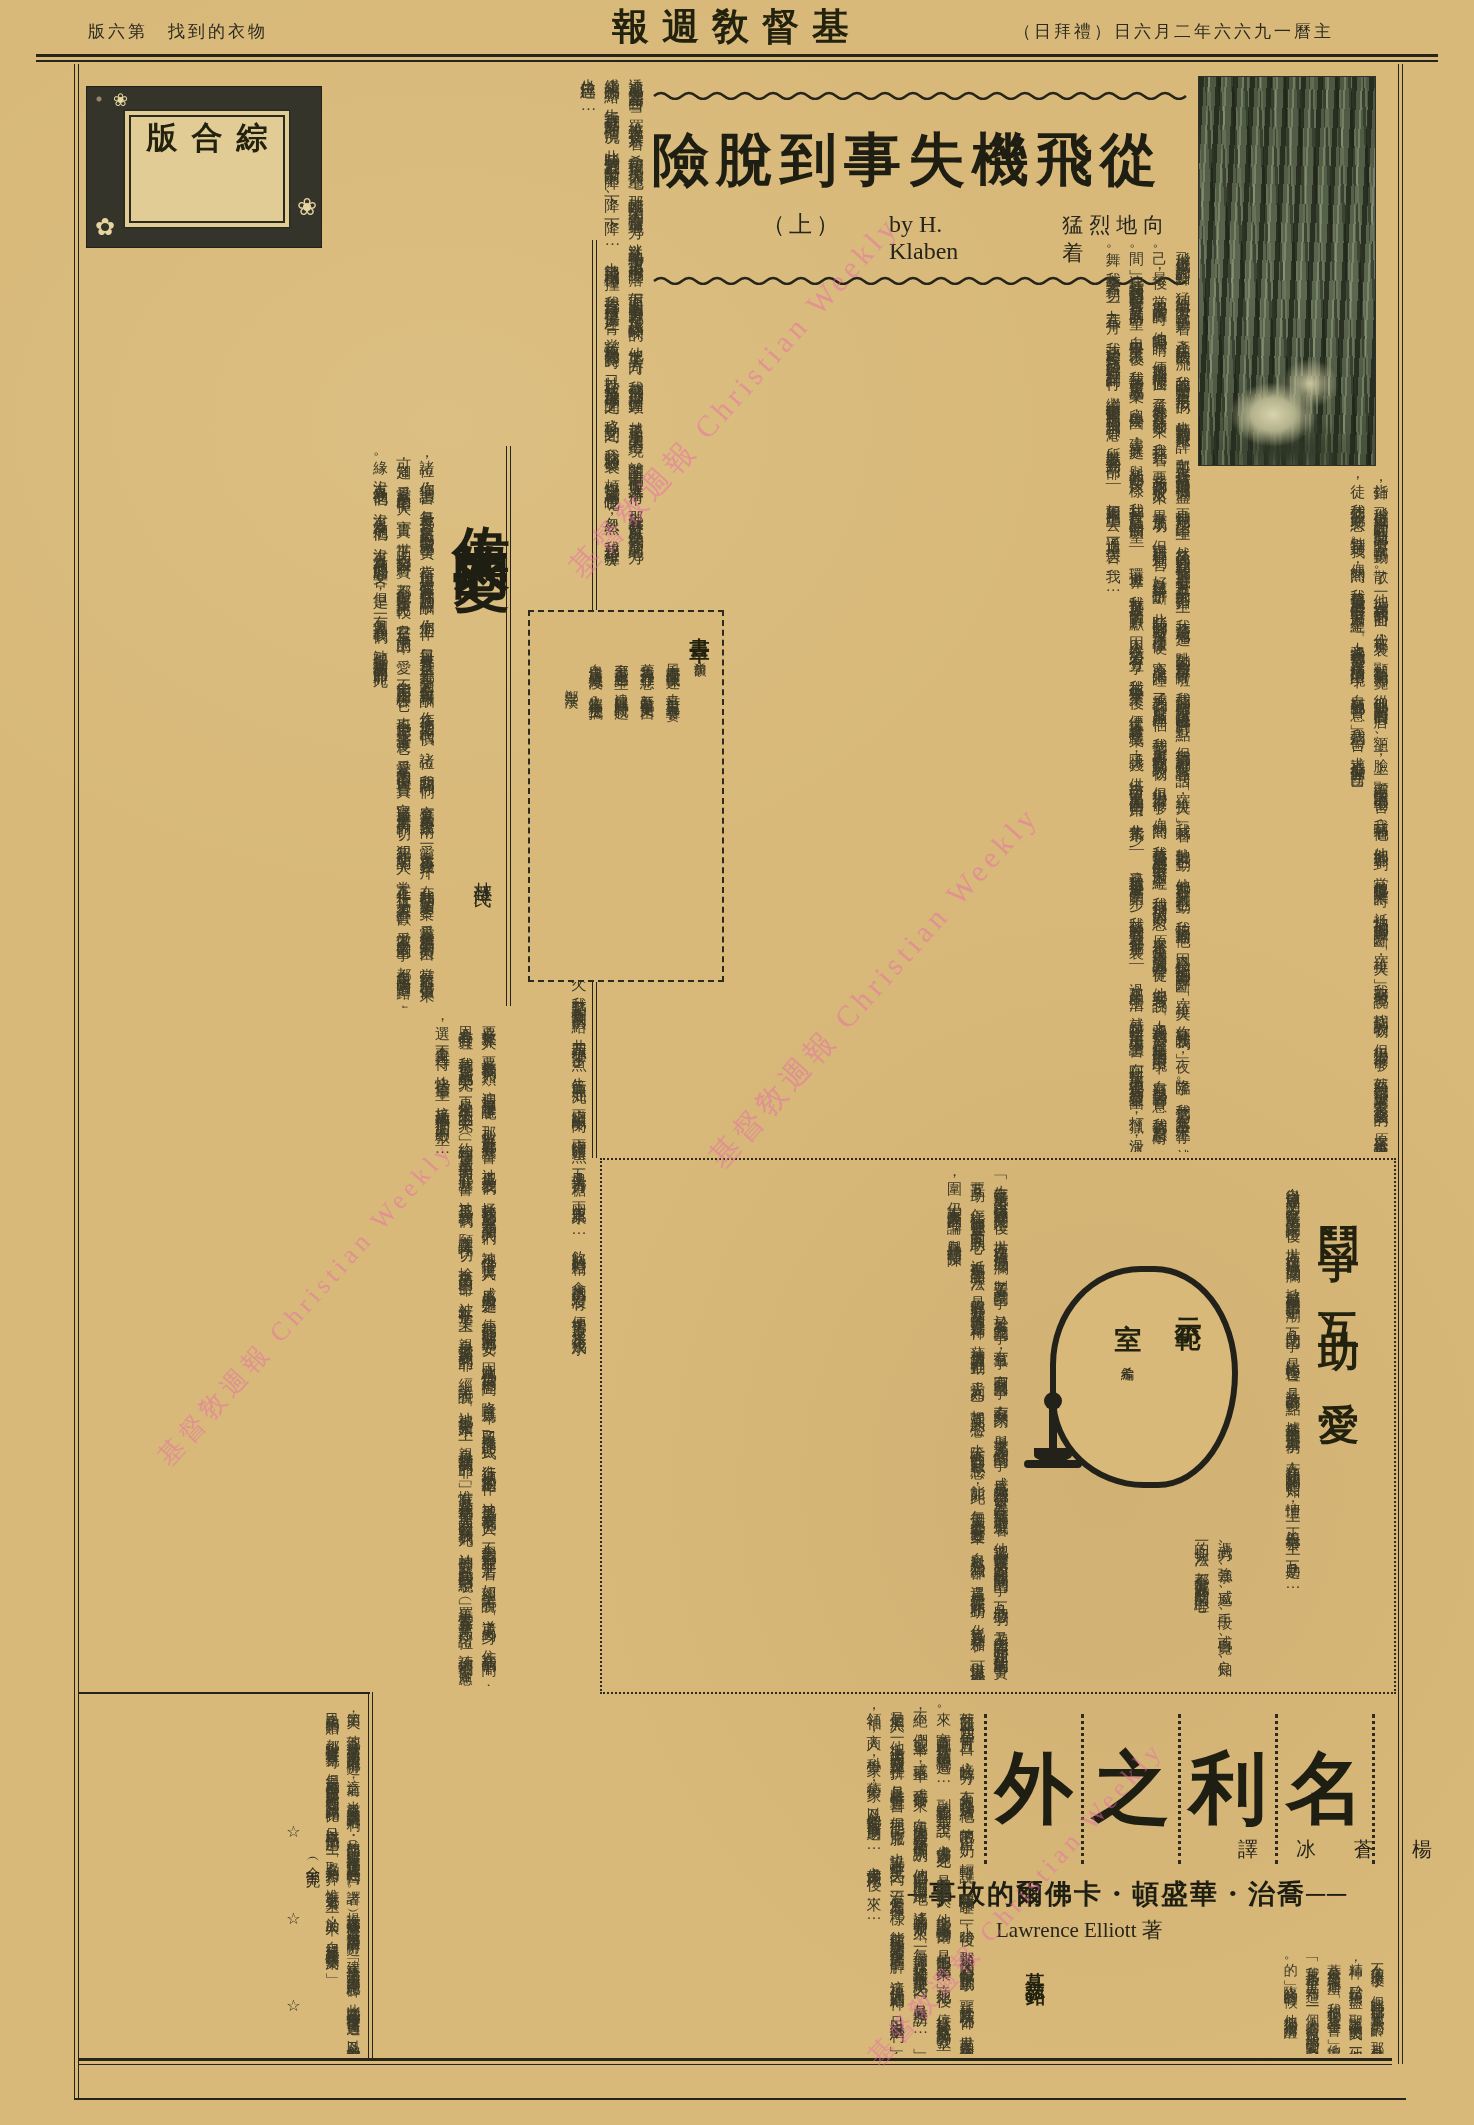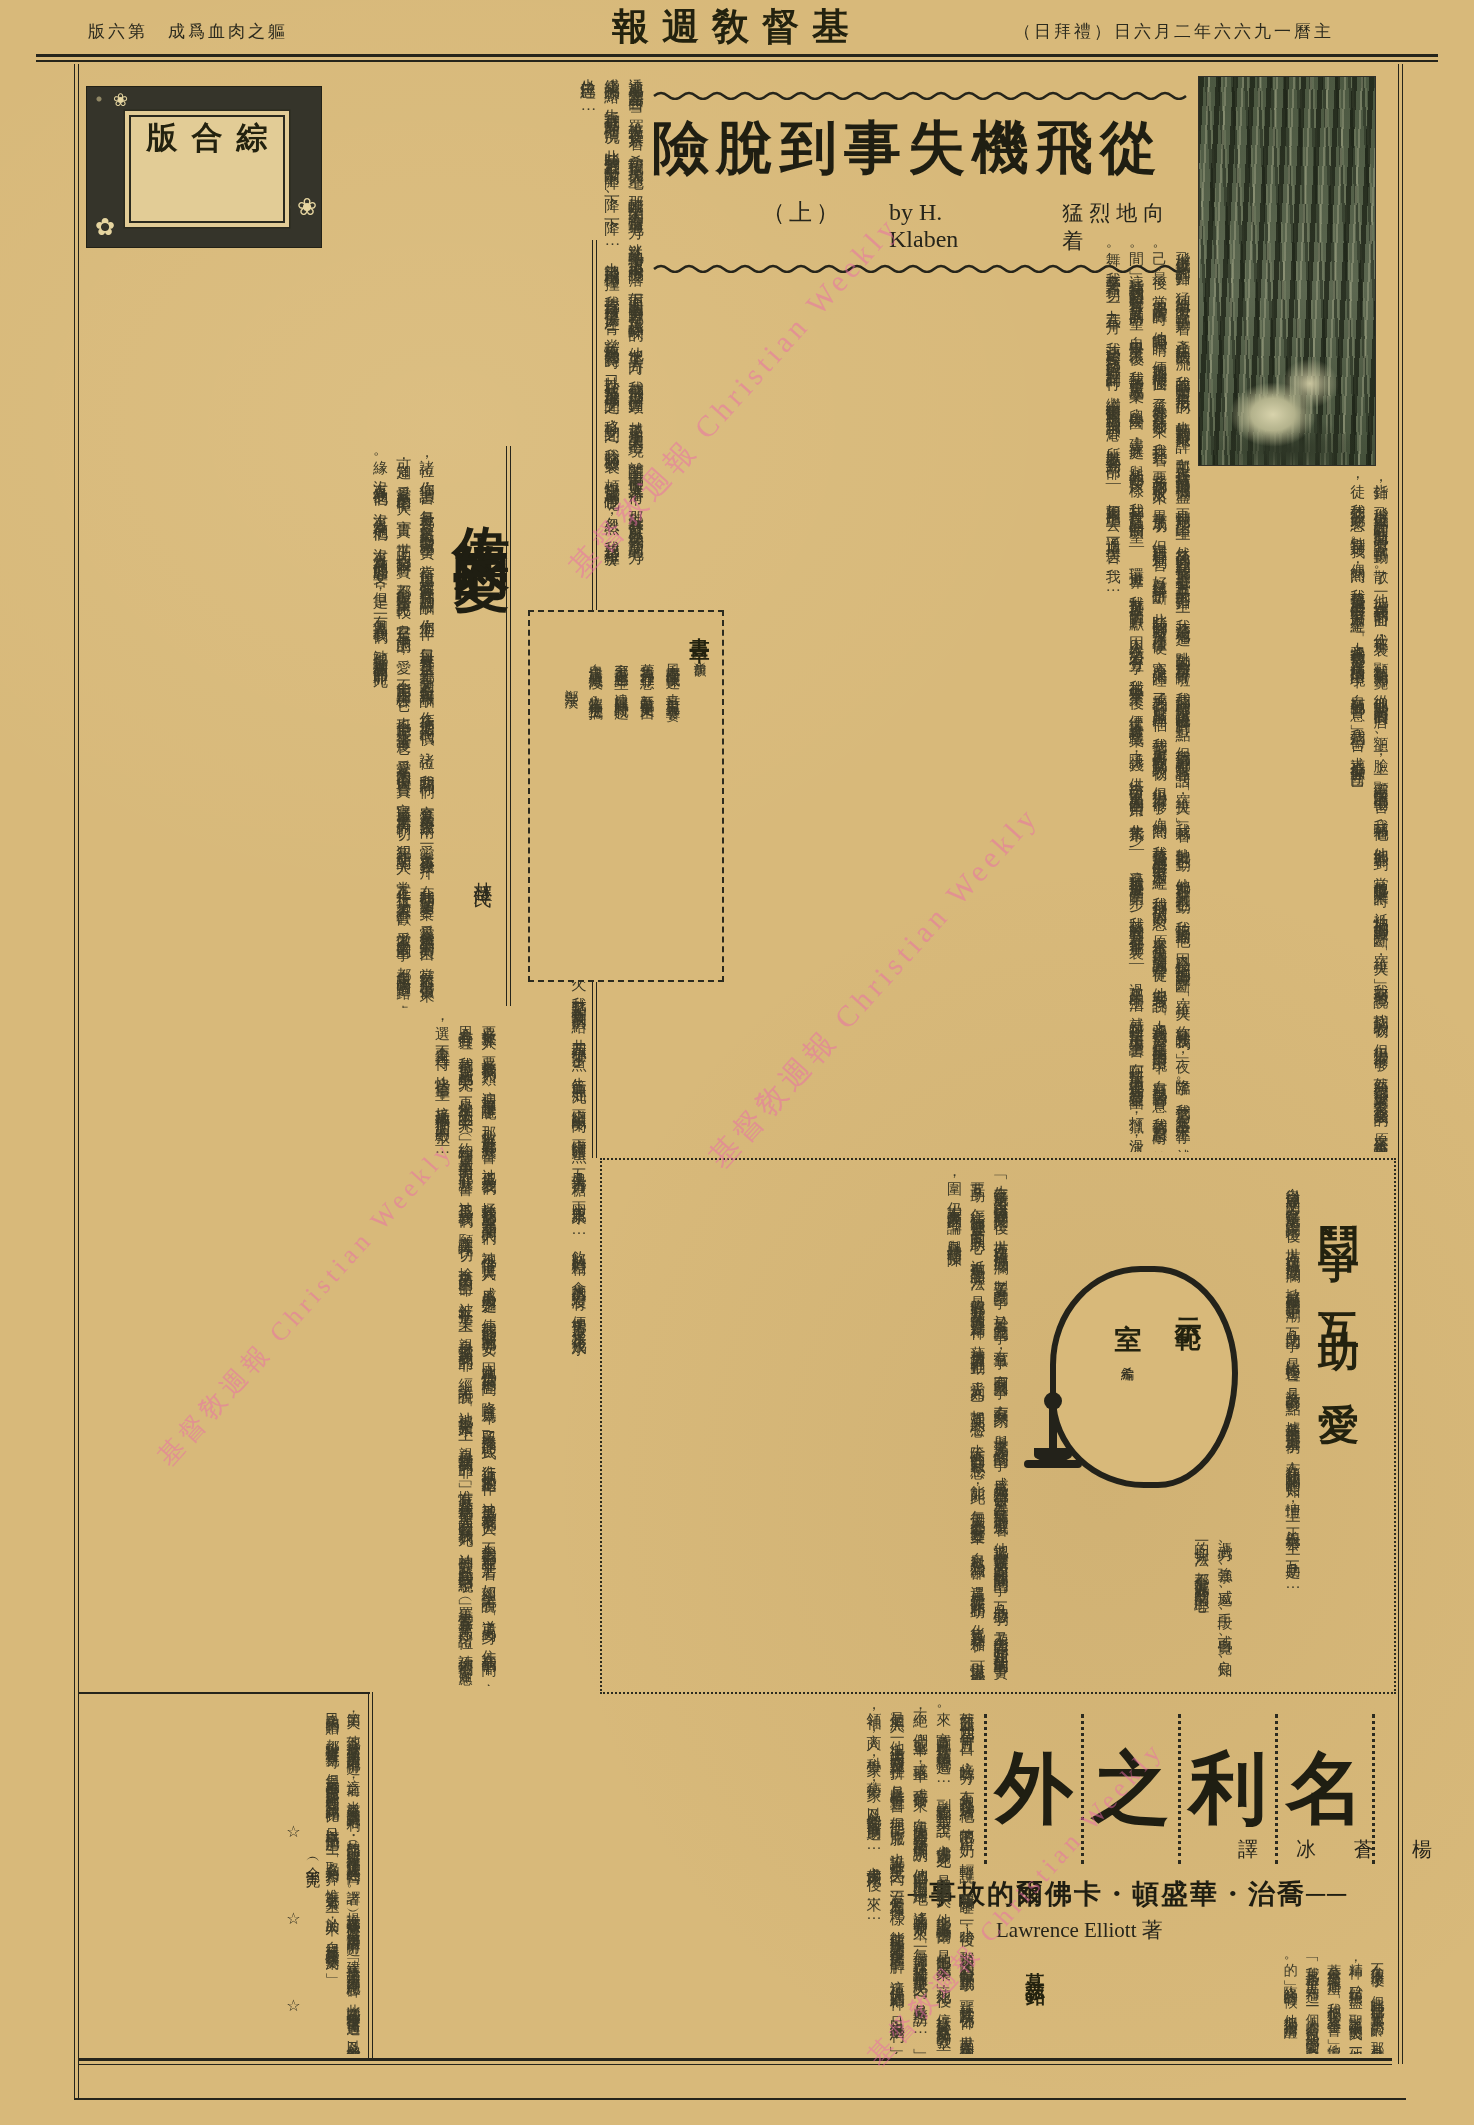--- a/index.html
+++ b/index.html
@@ -86,21 +86,21 @@
   .fame-by-cn{font-size:20px;letter-spacing:9px;color:#26251b;}
   .fame-head{font-size:19px;font-weight:bold;letter-spacing:8px;color:#23220f;}
   .stars{font-size:16px;letter-spacing:26px;color:#2b2a1e;margin-top:120px;}
   .ending{font-size:14.5px;letter-spacing:3px;color:#2b2a1e;margin-top:150px;}
 </style>
 </head>
 <body>
 
 <div id="page">
 
-  <div class="abs hdr-small" style="left:88px;top:20px;">版六第　成爲血肉之軀</div>
+  <div class="abs hdr-small" style="left:88px;top:20px;">版六第　找到的衣物</div>
   <div class="abs masthead" style="left:612px;top:2px;">報週敎督基</div>
   <div class="abs hdr-small" style="left:1014px;top:20px;">（日拜禮）日六月二年六六九一曆主</div>
   <div class="abs rule" style="left:36px;top:54px;width:1402px;height:3px;"></div>
   <div class="abs rule" style="left:36px;top:60px;width:1402px;height:1.5px;"></div>
 
   <div class="abs dline" style="left:74px;top:64px;height:2036px;"></div>
   <div class="abs dline" style="left:1398px;top:64px;height:2000px;"></div>
   <div class="abs rule" style="left:78px;top:2058px;width:1314px;height:2.5px;"></div>
   <div class="abs rule" style="left:78px;top:2064px;width:1314px;height:1px;"></div>
   <div class="abs rule" style="left:74px;top:2098px;width:1332px;height:1.5px;"></div>
@@ -111,21 +111,21 @@
     <span class="zflower" style="left:26px;top:2px;font-size:18px;">❀</span>
     <div class="zinner">
       <span class="zlabel">版合綜</span>
     </div>
   </div>
 
   <div class="abs" style="left:652px;top:86px;width:544px;">
     <svg width="544" height="10" viewBox="0 0 544 10">
         <path d="M2 6 Q9 0 16 6 T30 6 T44 6 T58 6 T72 6 T86 6 T100 6 T114 6 T128 6 T142 6 T156 6 T170 6 T184 6 T198 6 T212 6 T226 6 T240 6 T254 6 T268 6 T282 6 T296 6 T310 6 T324 6 T338 6 T352 6 T366 6 T380 6 T394 6 T408 6 T422 6 T436 6 T450 6 T464 6 T478 6 T492 6 T506 6 T520 6 T534 6" fill="none" stroke="#26251b" stroke-width="2.4"></path>
       </svg>
-    <h1 class="headline" style="margin-top:6px;">險脫到事失機飛從</h1>
+    <h1 class="headline" style="margin-top:18px;">險脫到事失機飛從</h1>
     <div class="byline-row" style="margin-top:10px;padding-left:110px;">
       <span class="part">（上）</span>
       <span class="auth-en">by H. Klaben</span>
       <span class="auth-cn">猛烈地向着</span>
     </div>
     <svg width="544" height="10" viewBox="0 0 544 10" style="margin-top:8px;">
         <path d="M2 6 Q9 0 16 6 T30 6 T44 6 T58 6 T72 6 T86 6 T100 6 T114 6 T128 6 T142 6 T156 6 T170 6 T184 6 T198 6 T212 6 T226 6 T240 6 T254 6 T268 6 T282 6 T296 6 T310 6 T324 6 T338 6 T352 6 T366 6 T380 6 T394 6 T408 6 T422 6 T436 6 T450 6 T464 6 T478 6 T492 6 T506 6 T520 6 T534 6" fill="none" stroke="#26251b" stroke-width="2.4"></path>
       </svg>
   </div>
 

